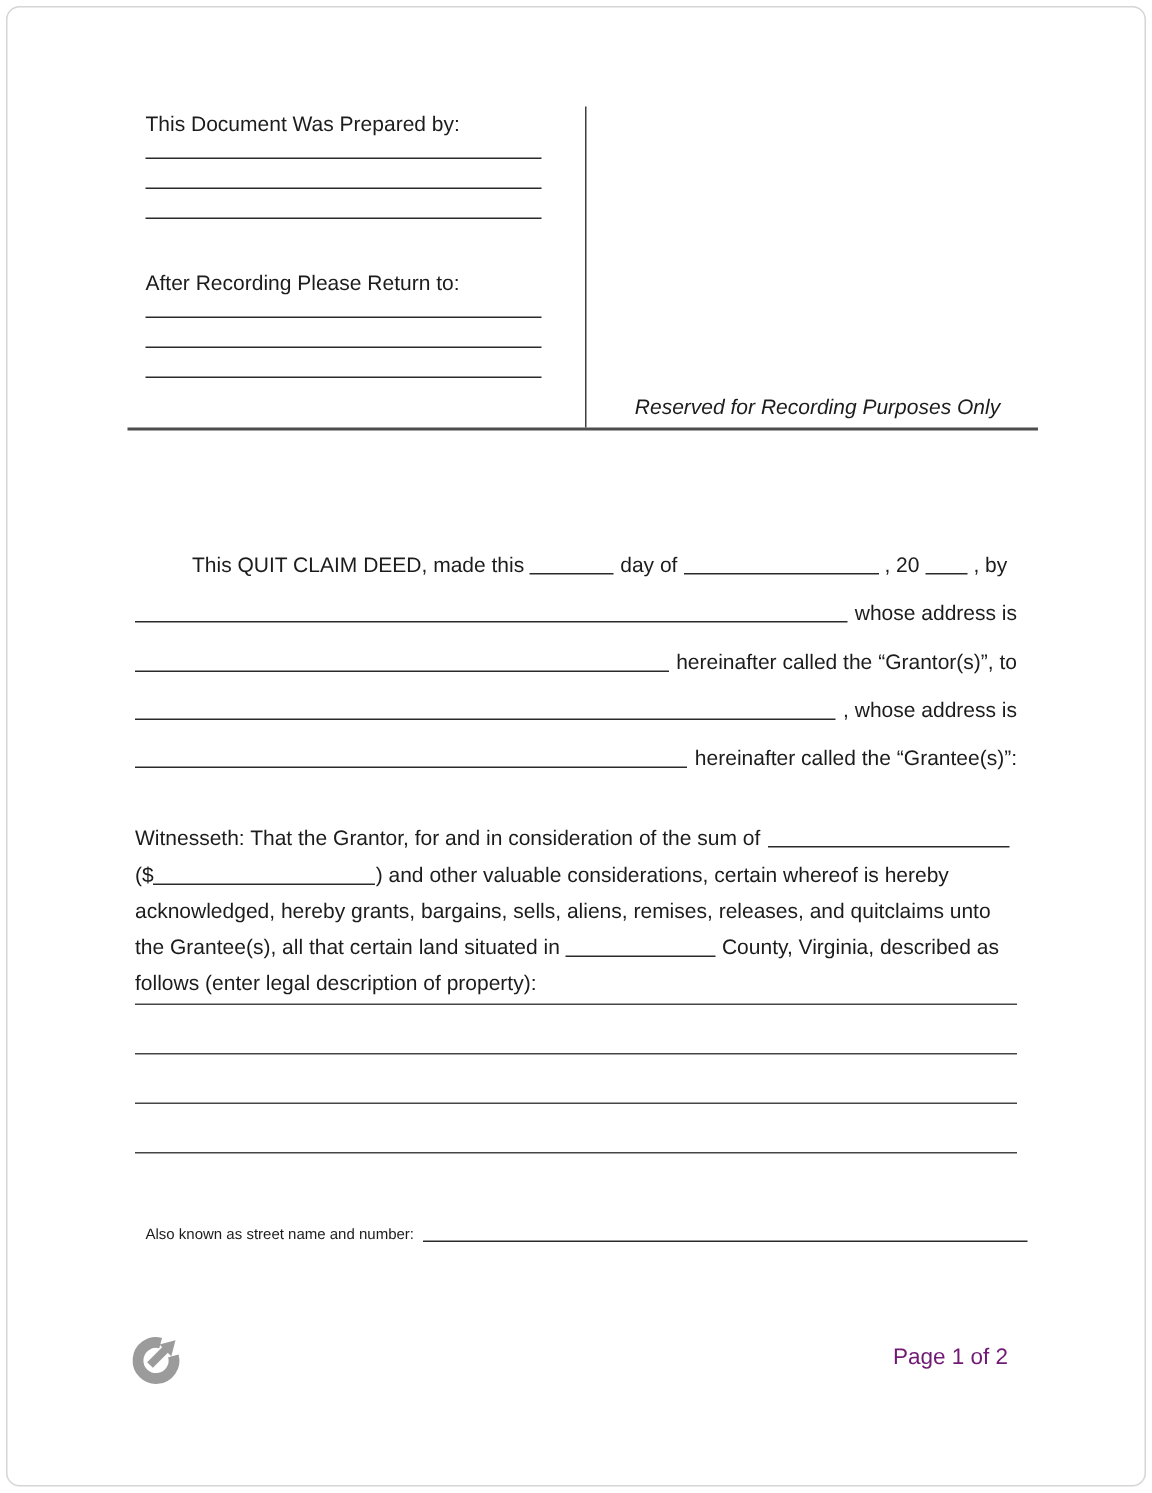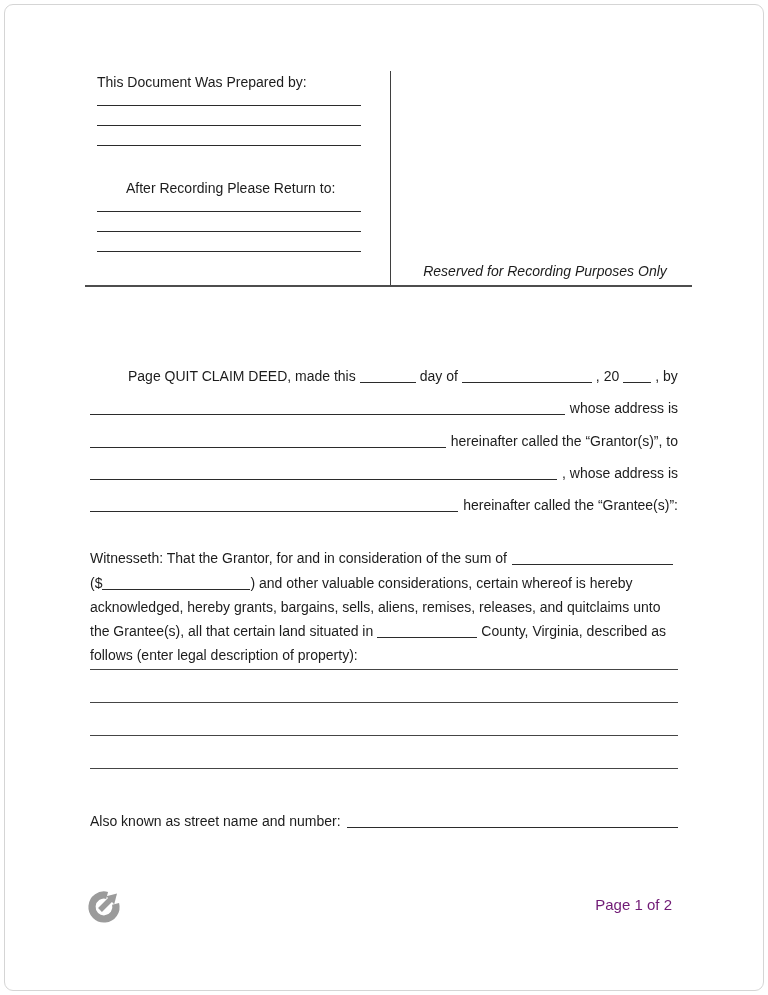--- a/index.html
+++ b/index.html
@@ -38,48 +38,48 @@
   }
   .inline-blank{
     display:inline-block;
     border-bottom:1.5px solid #2b2b2b;
     height:12px;
     margin:0 4px;
   }
   .wit-line{display:flex;align-items:flex-end;height:24.3px;white-space:nowrap;font-size:14px;}
   .wit-line .txt{padding-bottom:2px;}
   .desc-line{border-bottom:1.5px solid #454545;}
-  .also-line{display:flex;align-items:flex-end;height:20px;font-size:14px;white-space:nowrap;}
+  .also-line{display:flex;align-items:flex-end;height:20px;font-size:10px;white-space:nowrap;margin-left:7px;}
   .also-line .txt{padding-bottom:2px;}
   .page-num{font-size:15px;color:#701a75;}
 </style>
 </head>
 <body>
 
 <div class="page">
   <div class="page-border"></div>
 
   <div class="abs label" style="left:97px;top:74px;">This Document Was Prepared by:</div>
   <div class="abs fill-line" style="left:97px;top:105px;width:264px;"></div>
   <div class="abs fill-line" style="left:97px;top:125px;width:264px;"></div>
   <div class="abs fill-line" style="left:97px;top:145px;width:264px;"></div>
 
-  <div class="abs label" style="left:97px;top:180px;margin-left:29px;">After Recording Please Return to:</div>
+  <div class="abs label" style="left:97px;top:180px;">After Recording Please Return to:</div>
   <div class="abs fill-line" style="left:97px;top:211px;width:264px;"></div>
   <div class="abs fill-line" style="left:97px;top:231px;width:264px;"></div>
   <div class="abs fill-line" style="left:97px;top:251px;width:264px;"></div>
 
   <div class="abs vdivider" style="left:390px;top:71px;height:214px;"></div>
   <div class="abs reserved" style="left:400px;top:263px;width:290px;">Reserved for Recording Purposes Only</div>
   <div class="abs hrule" style="left:85px;top:285px;width:607px;"></div>
 
 
   <div class="abs" style="left:90px;top:354px;width:588px;">
     <div class="intro-line" style="padding-left:38px;">
-      <span class="txt">Page QUIT CLAIM DEED, made this</span>
+      <span class="txt">This QUIT CLAIM DEED, made this</span>
       <span class="inline-blank" style="width:56px;margin-bottom:3px;"></span>
       <span class="txt">day of</span>
       <span class="inline-blank" style="width:130px;margin-bottom:3px;"></span>
       <span class="txt">, 20</span>
       <span class="inline-blank" style="width:28px;margin-bottom:3px;"></span>
       <span class="txt">, by</span>
     </div>
     <div class="intro-line">
       <span class="grow-blank"></span>
       <span class="txt">whose address is</span>

